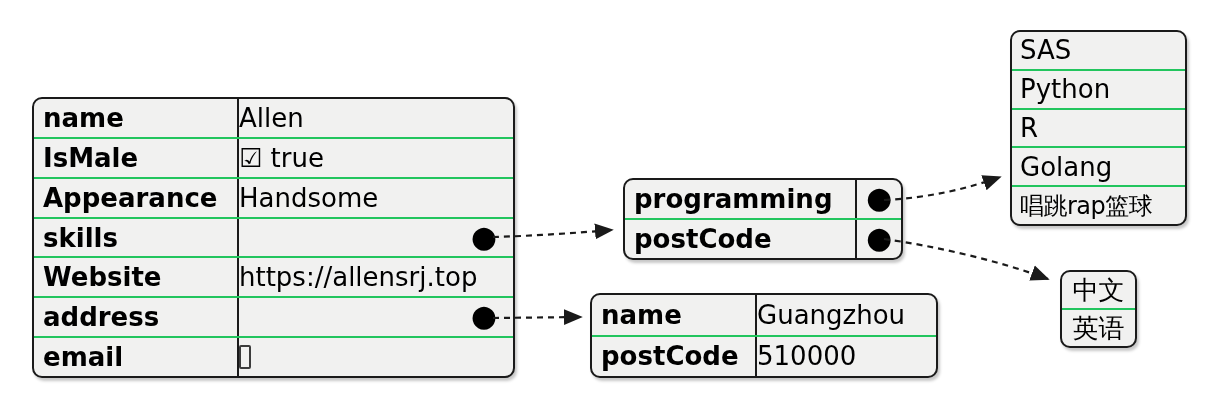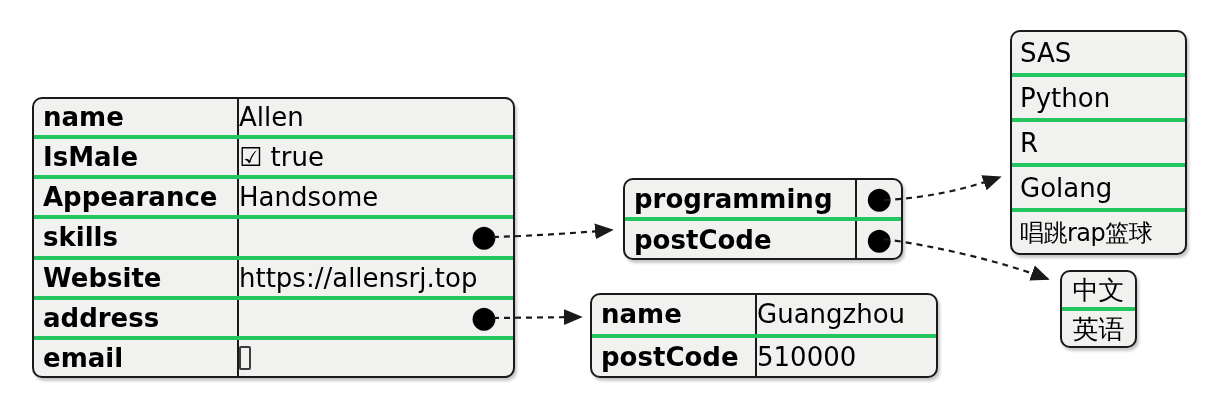--- a/index.html
+++ b/index.html
@@ -9,21 +9,21 @@
     overflow:hidden;
   }
   .jtable {
     position:absolute; box-sizing:border-box;
     background:#f1f1f0; border:2.5px solid #1a1a1a; border-radius:10px;
     box-shadow:2px 3px 3px rgba(0,0,0,0.22);
     display:flex; flex-direction:column; overflow:hidden;
     font-size:26px; line-height:1;
   }
   .jrow { flex:1; display:flex; align-items:stretch; min-height:0; }
-  .jrow + .jrow { border-top:4px solid #22c55e; }
+  .jrow + .jrow { border-top:2px solid #22c55e; }
   .jkey {
     font-weight:bold; padding-left:9px; box-sizing:border-box;
     border-right:2px solid #1a1a1a; flex:none;
     display:flex; align-items:center; white-space:nowrap; overflow:hidden;
   }
   .jval {
     flex:1; display:flex; align-items:center;
     white-space:nowrap; overflow:hidden;
   }
   .jval.right { justify-content:flex-end; padding-right:16px; padding-left:0; }
@@ -39,21 +39,21 @@
   }
   .litem.center { justify-content:center; padding-left:0; }
   .cjk-small { font-size:24px; letter-spacing:-0.5px; }
   
   #person-table      { left:32px;   top:97px;  width:483px; height:281px; }
   #person-table .jkey   { width:205px; }
   #skills-table      { left:623px;  top:178px; width:280px; height:82px; }
   #skills-table .jkey   { width:232px; }
   #address-table     { left:590px;  top:293px; width:348px; height:85px; }
   #address-table .jkey  { width:165px; }
-  #programming-list  { left:1010px; top:30px;  width:177px; height:225px; }
+  #programming-list  { left:1010px; top:30px;  width:177px; height:196px; }
   #languages-list    { left:1060px; top:270px; width:77px;  height:78px; }
   #languages-list .litem { font-size:26px; }
   .arrow-layer {
     position:absolute; left:0; top:0; width:1224px; height:410px;
     pointer-events:none; z-index:5;
   }
 </style>
 </head>
 <body>
 

